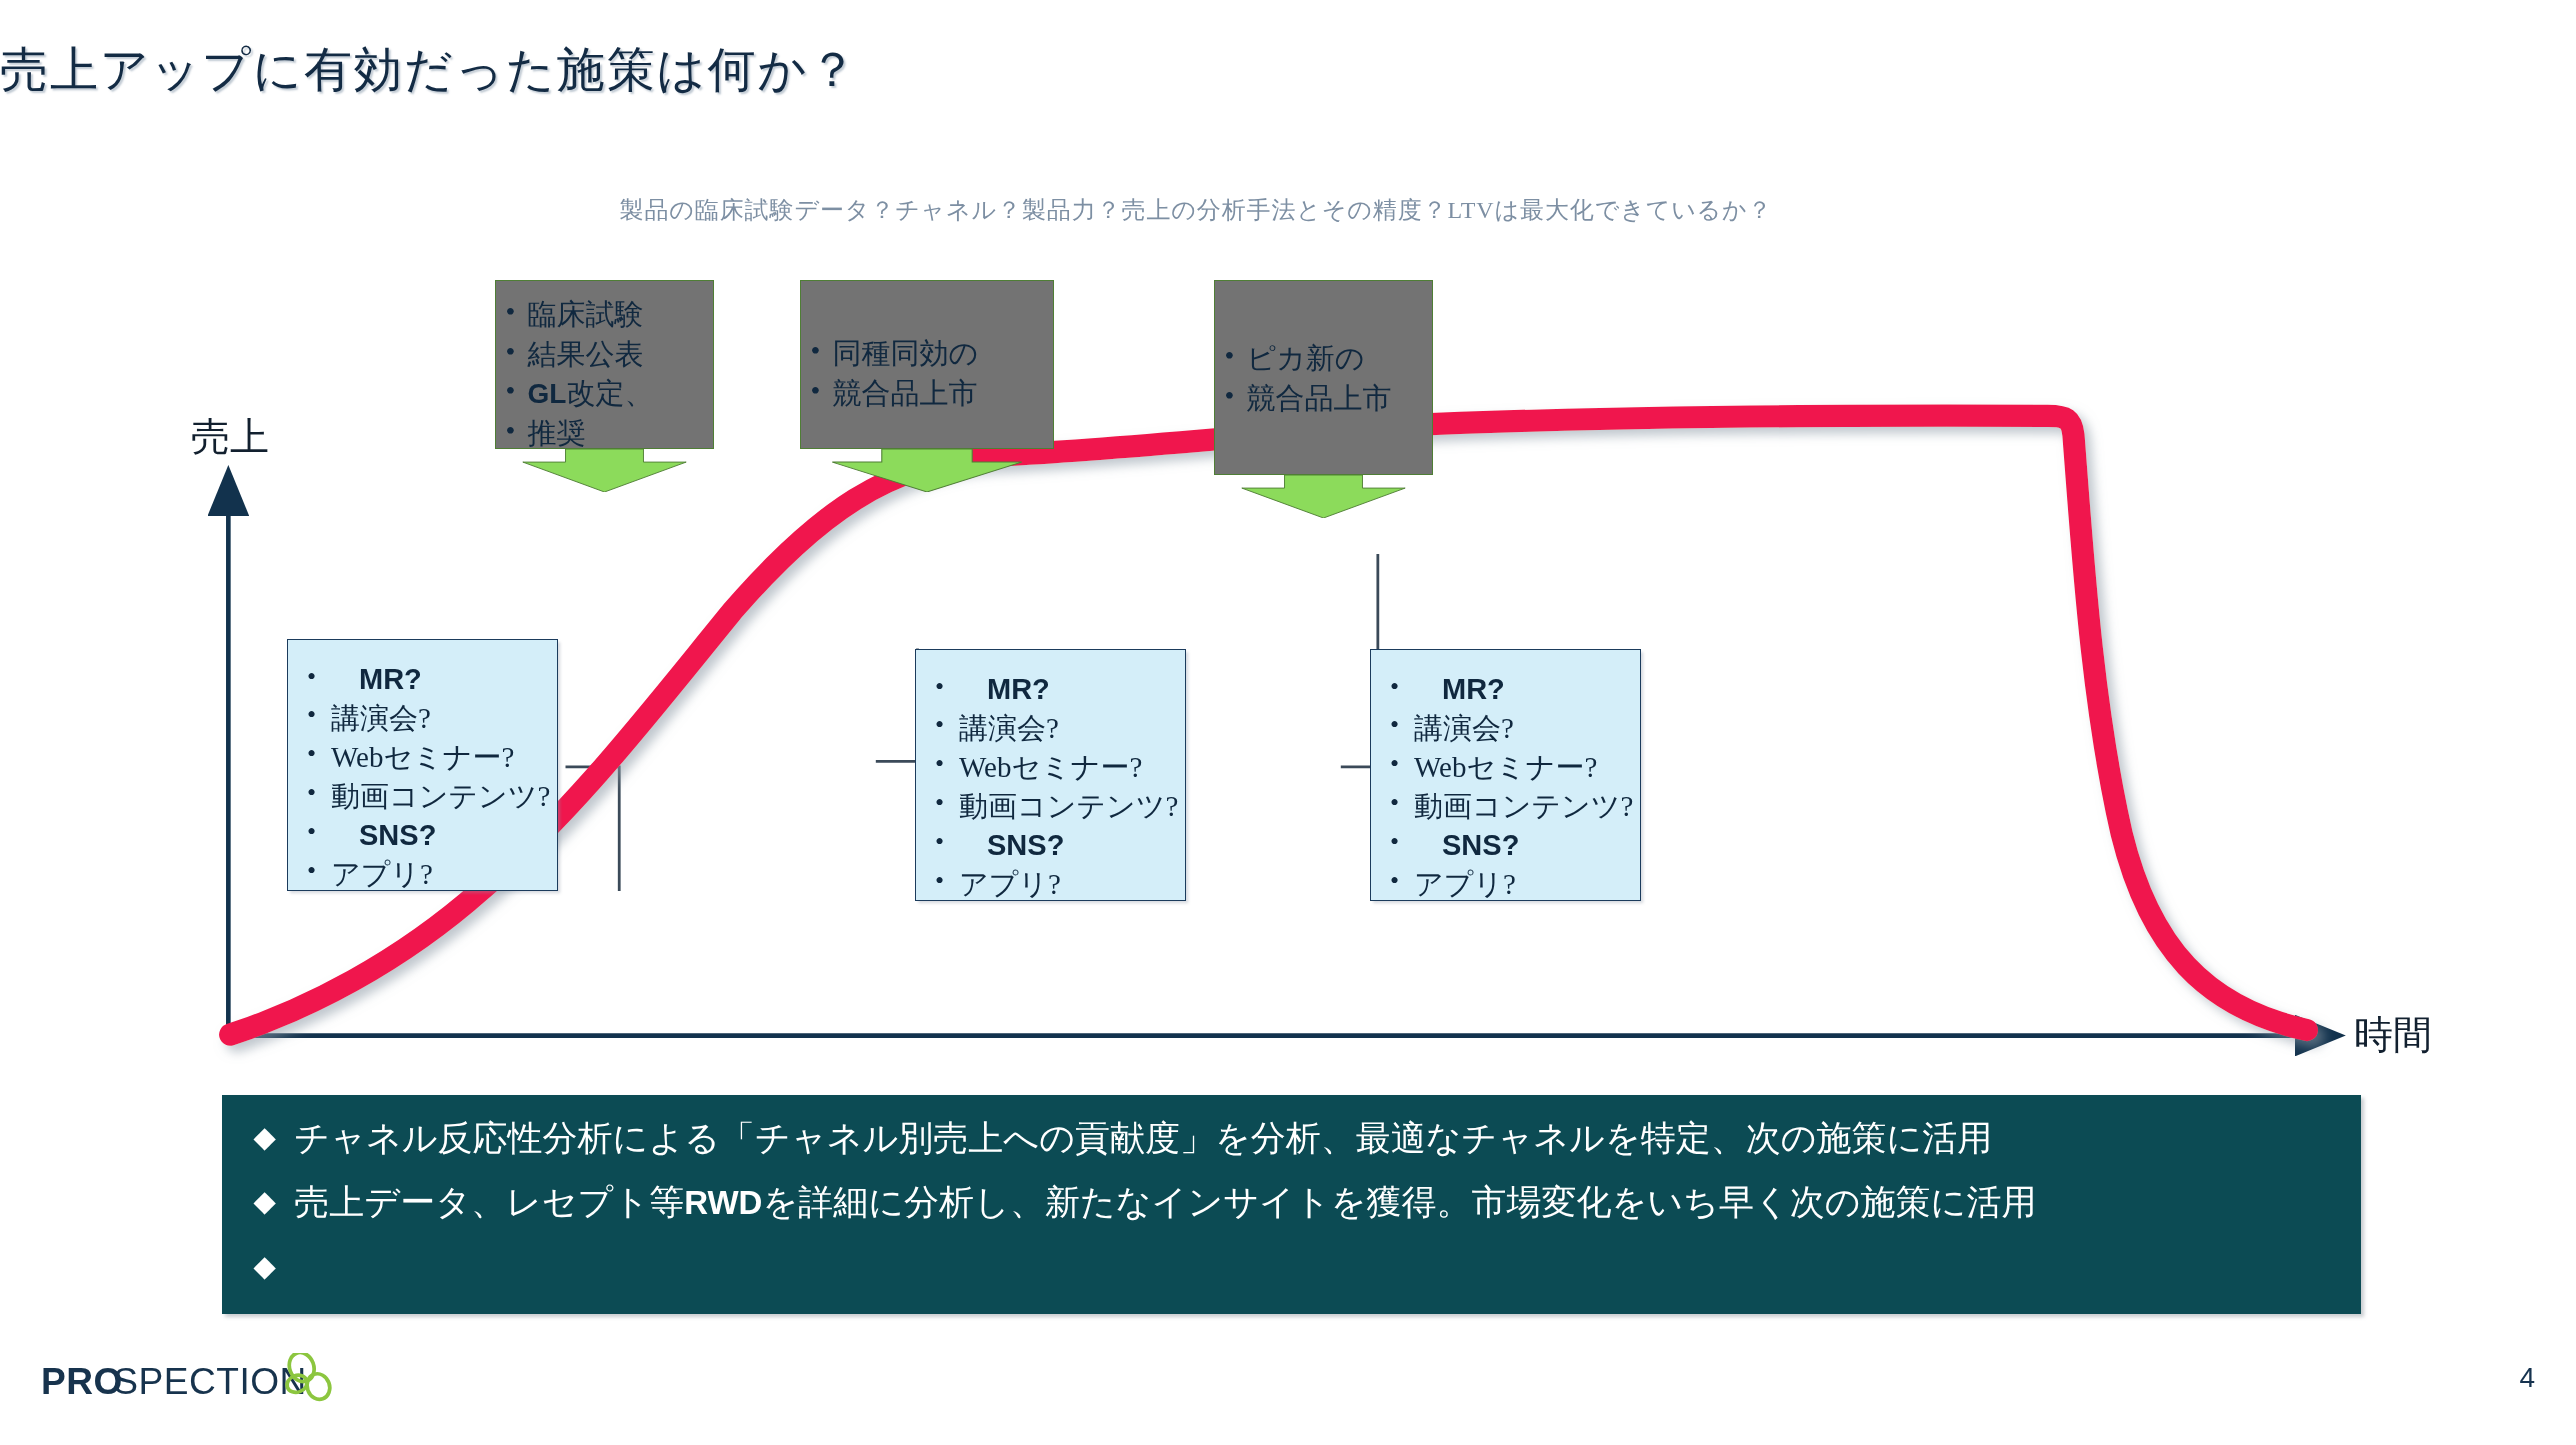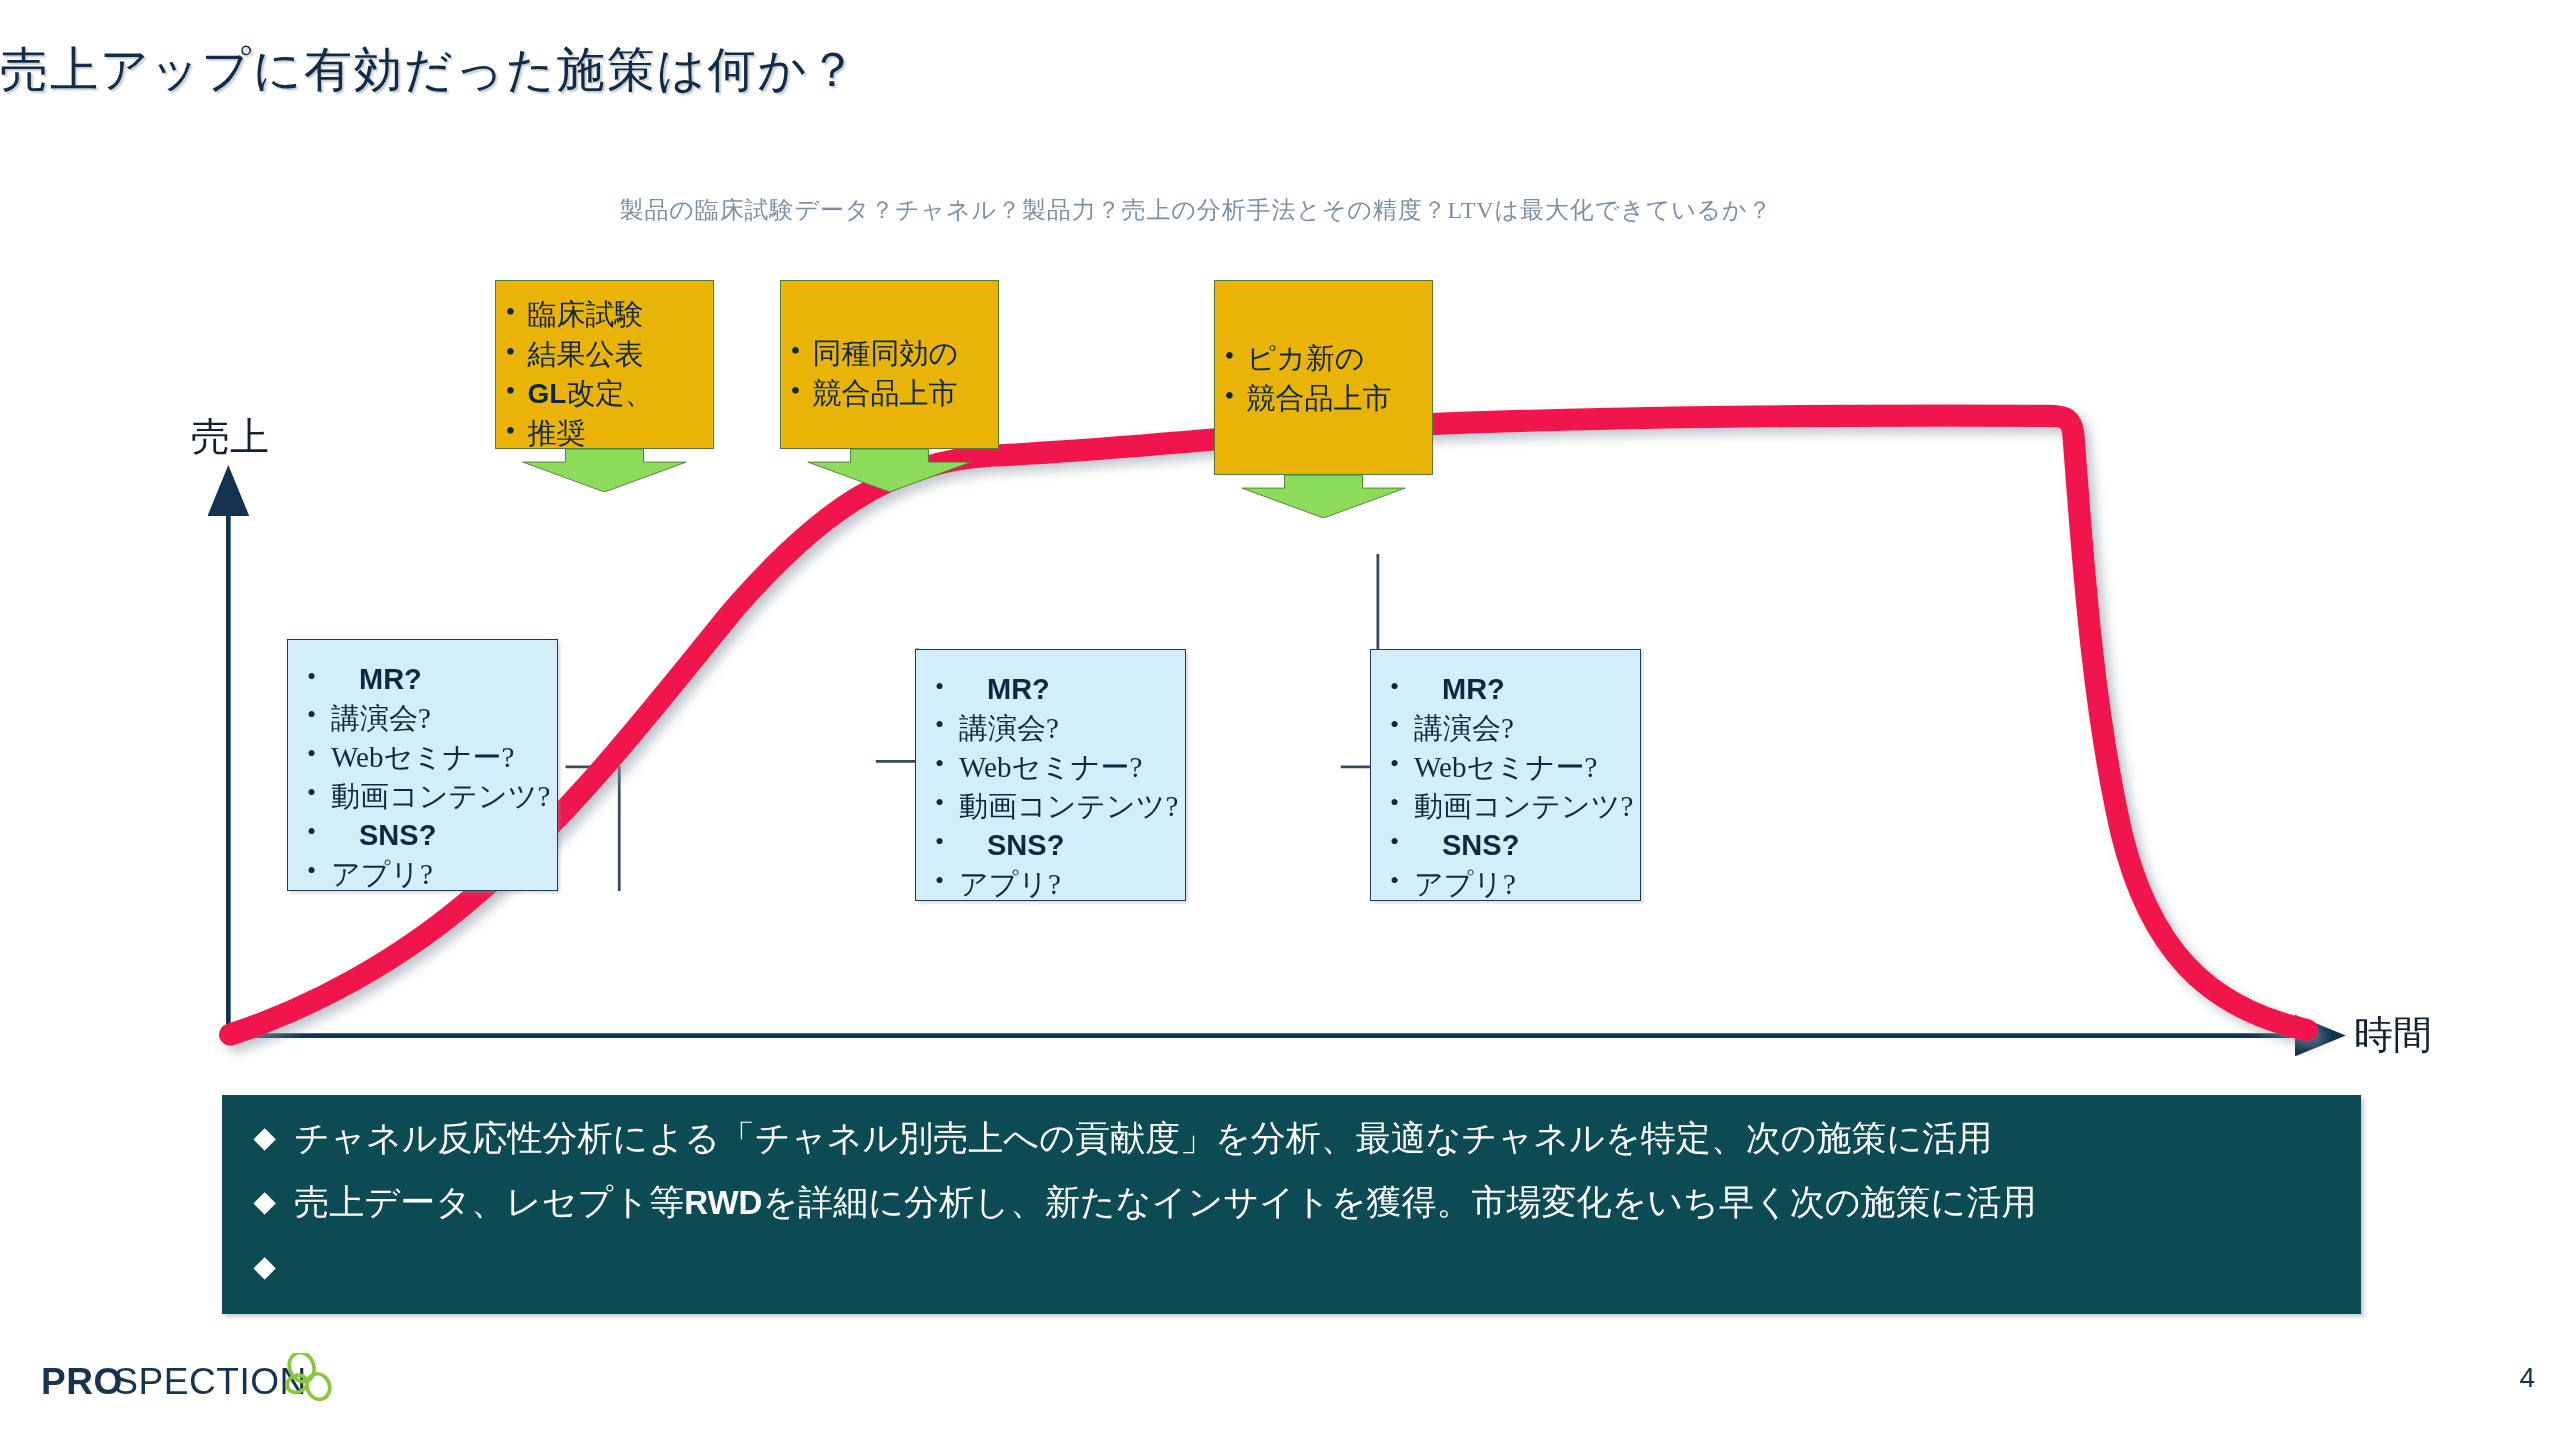--- a/index.html
+++ b/index.html
@@ -32,21 +32,21 @@
   #y-axis-label{left:191px;top:410px;}
   #x-axis-label{left:2354px;top:1008px;}
 
   
   .event-callout{
     position:absolute;
     font-family:"Liberation Serif","DejaVu Serif",serif;
     color:#10283f;
   }
   .event-callout .cal-body{
-    position:relative;background:#eab308;border:0.9px solid #4f7e35;
+    position:relative;background:#737373;border:0.9px solid #4f7e35;
     box-sizing:border-box;width:100%;
   }
   .event-callout .cal-arrow{
     position:relative;width:100%;height:43px;
   }
   .event-list{margin:0;padding:0 13px 0 31.5px;list-style:none;}
   .event-list li{
     position:relative;font-size:29px;line-height:1.30;
     margin:0 0 1.9px 0;
   }
@@ -159,21 +159,21 @@
         
         <span>推奨</span>
       </li>
     </ul>
   </div>
   <svg class="cal-arrow" viewBox="0 0 236 46" preserveAspectRatio="none">
     <polygon points="76,0 160,0 160,14 206,14 118,46 30,14 76,14" fill="#8CDB5B" stroke="#4f7e35" stroke-width="1"></polygon>
   </svg>
 </div>
 
-<div class="event-callout" style="left:780px;top:280px;width:219px;">
+<div class="event-callout" style="left:800px;top:280px;width:254px;">
   <div class="cal-body" style="height:169px;padding-top:54px;">
     <ul class="event-list">
       <li>
         <span>同種同効の</span>
       </li>
       <li>
         
         <span>競合品上市</span>
       </li>
     </ul>

